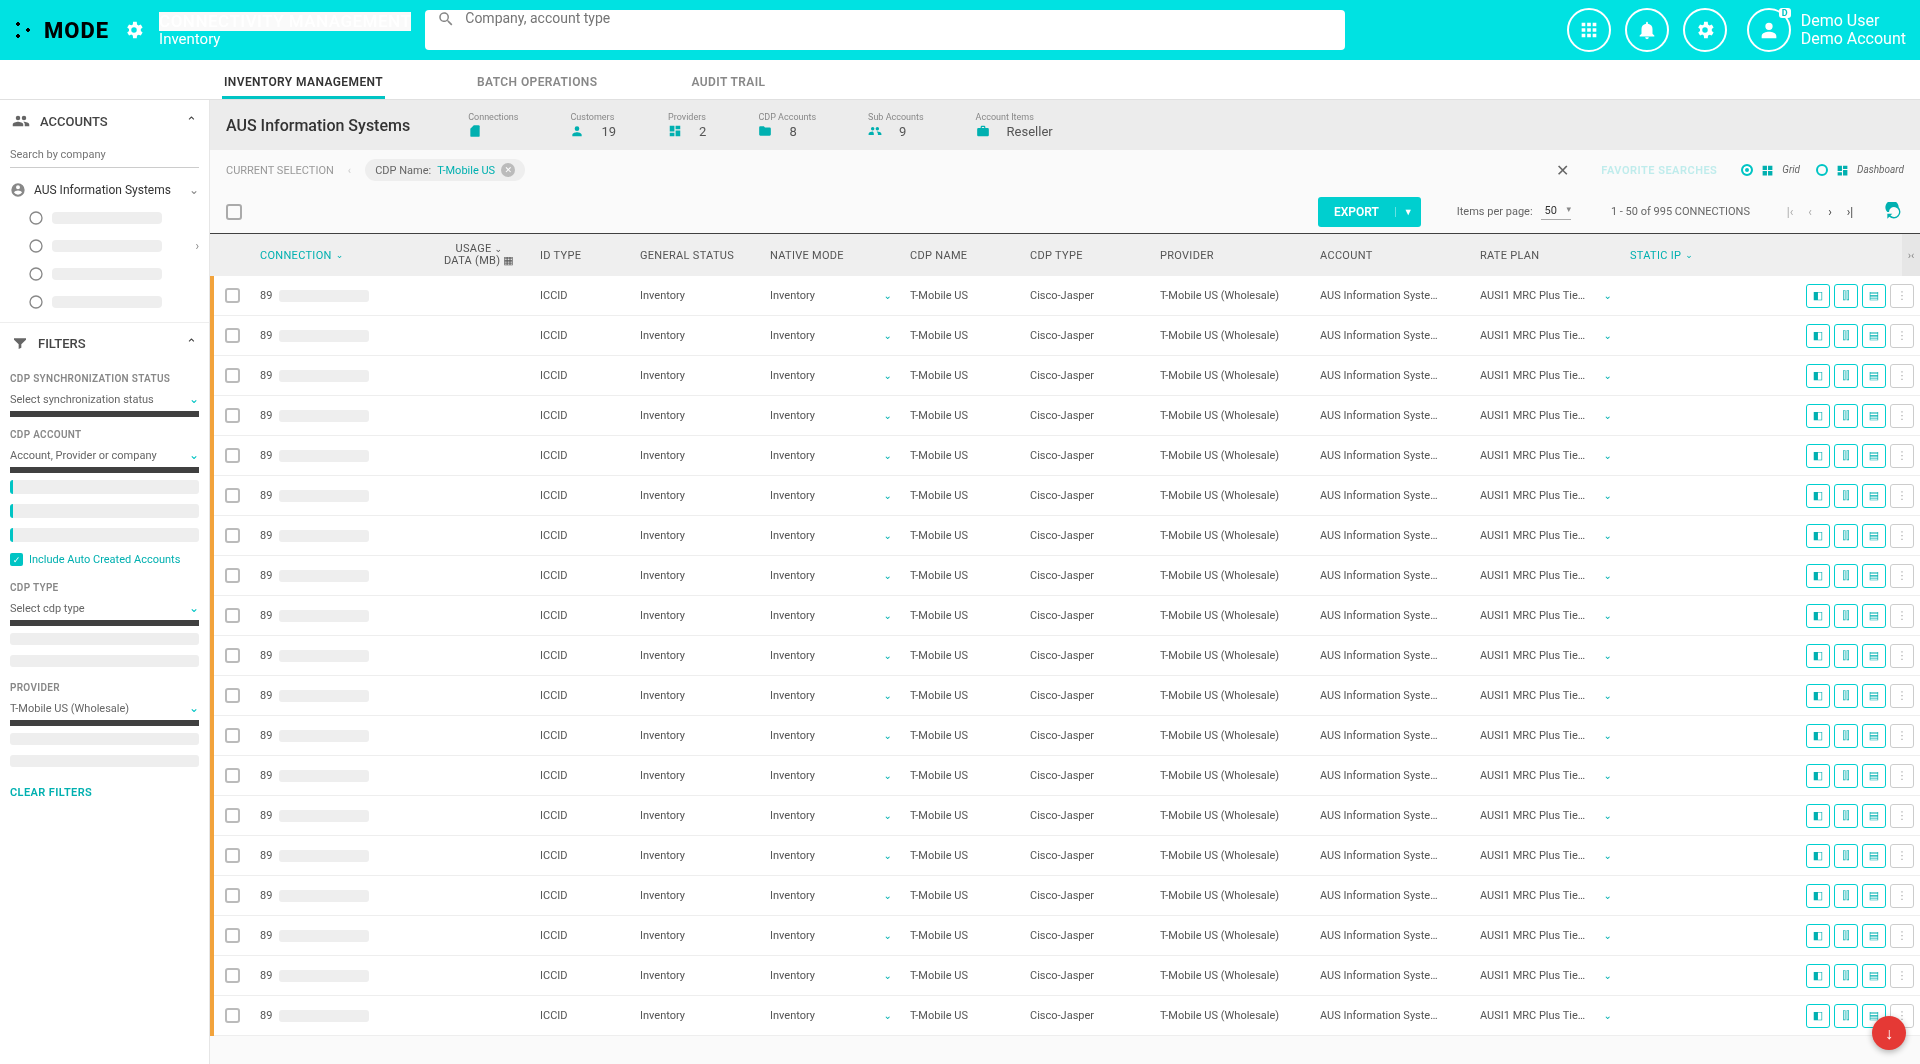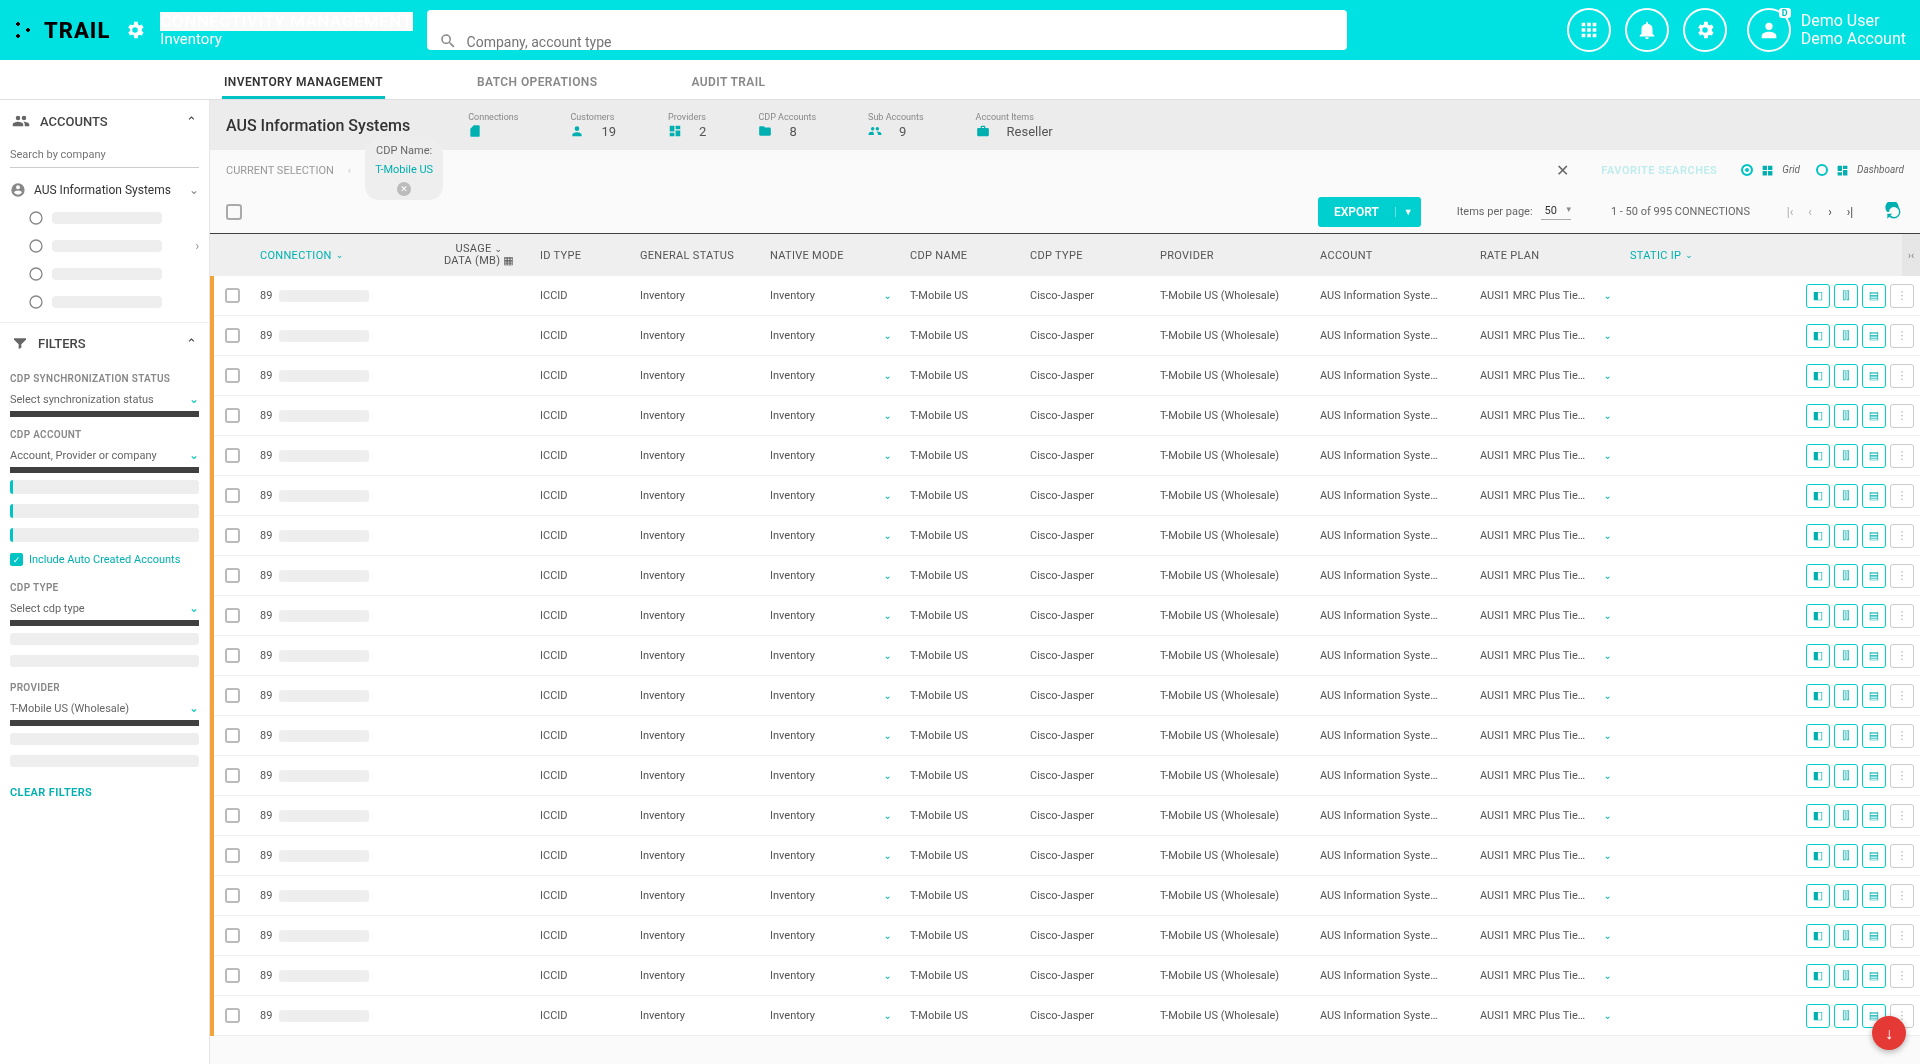--- a/index.html
+++ b/index.html
@@ -9,21 +9,21 @@
 .logo { font-size: 22px; font-weight: 800; letter-spacing: 1px; color: #000; display: flex; align-items: center; gap: 6px; }
 .logo .dots { display:inline-block; width:24px; height:24px; position:relative; }
 .logo .dots::before { content:""; position:absolute; inset:0; background:
  radial-gradient(circle at 4px 6px,#000 2px,transparent 2px),
  radial-gradient(circle at 4px 18px,#000 2px,transparent 2px),
  radial-gradient(circle at 14px 12px,#000 2px,transparent 2px); }
 .title-block { display:flex; flex-direction:column; line-height:1.1; color:#fff; }
 .title-block .main { font-size:17px; font-weight:500; letter-spacing:.5px; }
 .title-block .sub { font-size:15px; font-weight:400; }
 .gear-small { width:22px; height:22px; color:#fff; }
-.search-wrap { flex:0 0 920px; height:40px; background:#fff; border-radius:4px; display:flex; align-items:flex-end; padding:0 12px; gap:10px; }
+.search-wrap { flex:0 0 920px; height:40px; background:#fff; border-radius:4px; display:flex; align-items:flex-start; padding:0 12px; gap:10px; }
 .search-wrap input { border:none; outline:none; flex:1; font-size:14px; color:#666; }
 .search-icon { width:18px; height:18px; color:#888; }
 .topbar-spacer { flex:1; }
 .top-icons { display:flex; gap:14px; align-items:center; }
 .round-icon { width:44px; height:44px; border:2px solid #fff; border-radius:50%; display:flex; align-items:center; justify-content:center; color:#fff; cursor:pointer; }
 .round-icon svg { width:22px; height:22px; }
 .user-block { display:flex; align-items:center; gap:10px; color:#fff; margin-left:6px; }
 .user-block .avatar { width:44px; height:44px; border:2px solid #fff; border-radius:50%; display:flex; align-items:center; justify-content:center; position:relative; }
 .user-block .avatar svg { width:22px; height:22px; }
 .user-block .badge { position:absolute; top:-2px; right:-2px; background:#fff; color:#00c4c4; font-size:9px; font-weight:700; border-radius:3px; padding:0 3px; }
@@ -57,21 +57,21 @@
 .main { flex:1; display:flex; flex-direction:column; background:#fafafa; overflow:hidden; }
 
 .info-strip { display:flex; align-items:center; background:#ececec; height:50px; padding:0 16px; gap:24px; }
 .info-strip .company { font-size:16px; font-weight:500; color:#333; margin-right:20px; }
 .stat { display:flex; flex-direction:column; gap:2px; padding:0 14px; }
 .stat .lbl { font-size:9px; color:#888; }
 .stat .val { font-size:13px; color:#555; display:flex; align-items:center; gap:17px; }
 .stat .val svg { width:14px; height:14px; color:#00b0b0; }
 
 .sel-bar { height:40px; display:flex; align-items:center; padding:0 16px; gap:14px; font-size:11px; color:#999; }
-.sel-bar .chip { background:#eee; border-radius:14px; padding:4px 10px; display:flex; align-items:center; gap:6px; font-size:11px; color:#666;flex-direction:column; }
+.sel-bar .chip { background:#eee; border-radius:14px; padding:4px 10px; display:flex; align-items:center; gap:6px; font-size:11px; color:#666; }
 .sel-bar .chip .val { color:#00b0b0; }
 .sel-bar .chip .x { width:14px; height:14px; border-radius:50%; background:#bbb; color:#fff; display:flex; align-items:center; justify-content:center; font-size:9px; cursor:pointer; }
 .sel-bar .close-x { margin-left:auto; font-size:16px; color:#666; cursor:pointer; }
 .fav-search { font-size:11px; font-weight:600; color:#bfecec; letter-spacing:.5px; margin-left:18px; }
 .view-toggle { display:flex; align-items:flex-start; gap:8px; font-size:10px; color:#666; margin-left:10px;font-style:italic; }
 .view-toggle .radio { width:12px; height:12px; border:2px solid #00c4c4; border-radius:50%; display:inline-block; }
 .view-toggle .radio.on { background:#00c4c4; box-shadow:inset 0 0 0 2px #fff; }
 .view-toggle svg { width:13px; height:13px; color:#00b0b0; }
 
 .action-bar { height:44px; display:flex; align-items:center; padding:0 16px; gap:16px; font-size:11px; color:#666; border-bottom:1px solid #404040; }
@@ -109,21 +109,21 @@
 
 .fab { position:fixed; right:14px; bottom:14px; width:34px; height:34px; border-radius:50%; background:#e53935; color:#fff; display:flex; align-items:center; justify-content:center; font-size:16px; cursor:pointer; box-shadow:0 2px 6px rgba(0,0,0,.3); }
 svg { fill:currentColor; }
 </style>
 </head>
 <body>
 
 <div class="topbar">
   <div class="logo">
     <span class="dots"></span>
-    <span>TRAIL</span>
+    <span>MODE</span>
   </div>
   <svg class="gear-small" viewBox="0 0 24 24">
       <path d="M19.4 13a7.5 7.5 0 000-2l2-1.6-2-3.4-2.4 1a7.4 7.4 0 00-1.7-1L15 3h-4l-.3 2.9a7.4 7.4 0 00-1.7 1l-2.4-1-2 3.4L6.6 11a7.5 7.5 0 000 2l-2 1.6 2 3.4 2.4-1a7.4 7.4 0 001.7 1L11 21h4l.3-2.9a7.4 7.4 0 001.7-1l2.4 1 2-3.4zM12 15a3 3 0 113-3 3 3 0 01-3 3z"></path>
     </svg>
   <div class="title-block">
     <span class="main">CONNECTIVITY MANAGEMENT</span>
     <span class="sub">Inventory</span>
   </div>
   <div class="search-wrap">
     <svg class="search-icon" viewBox="0 0 24 24">

